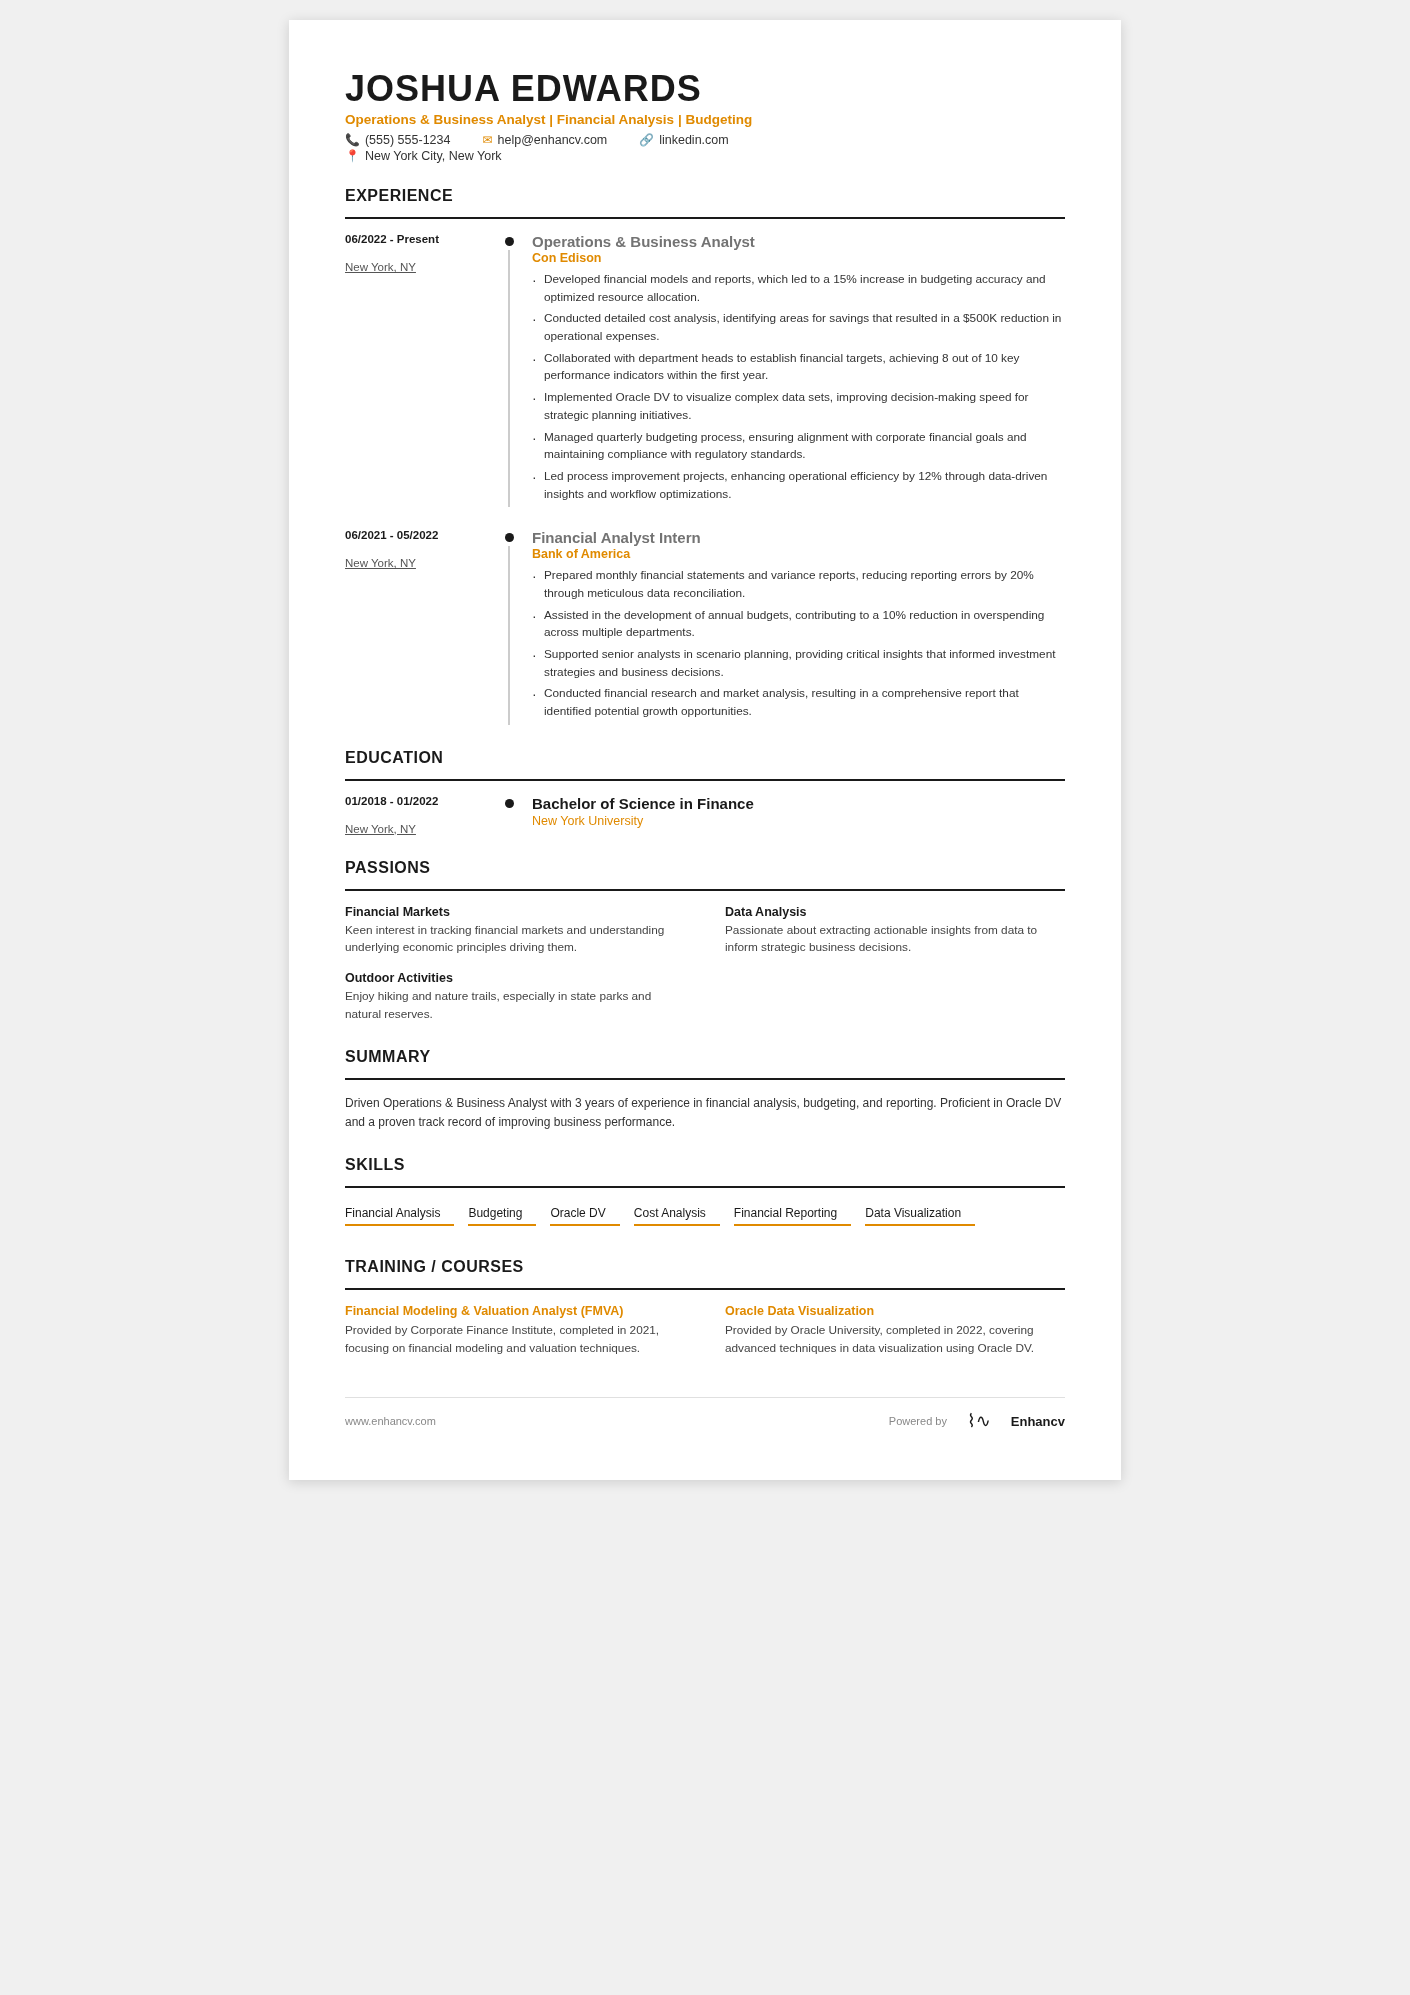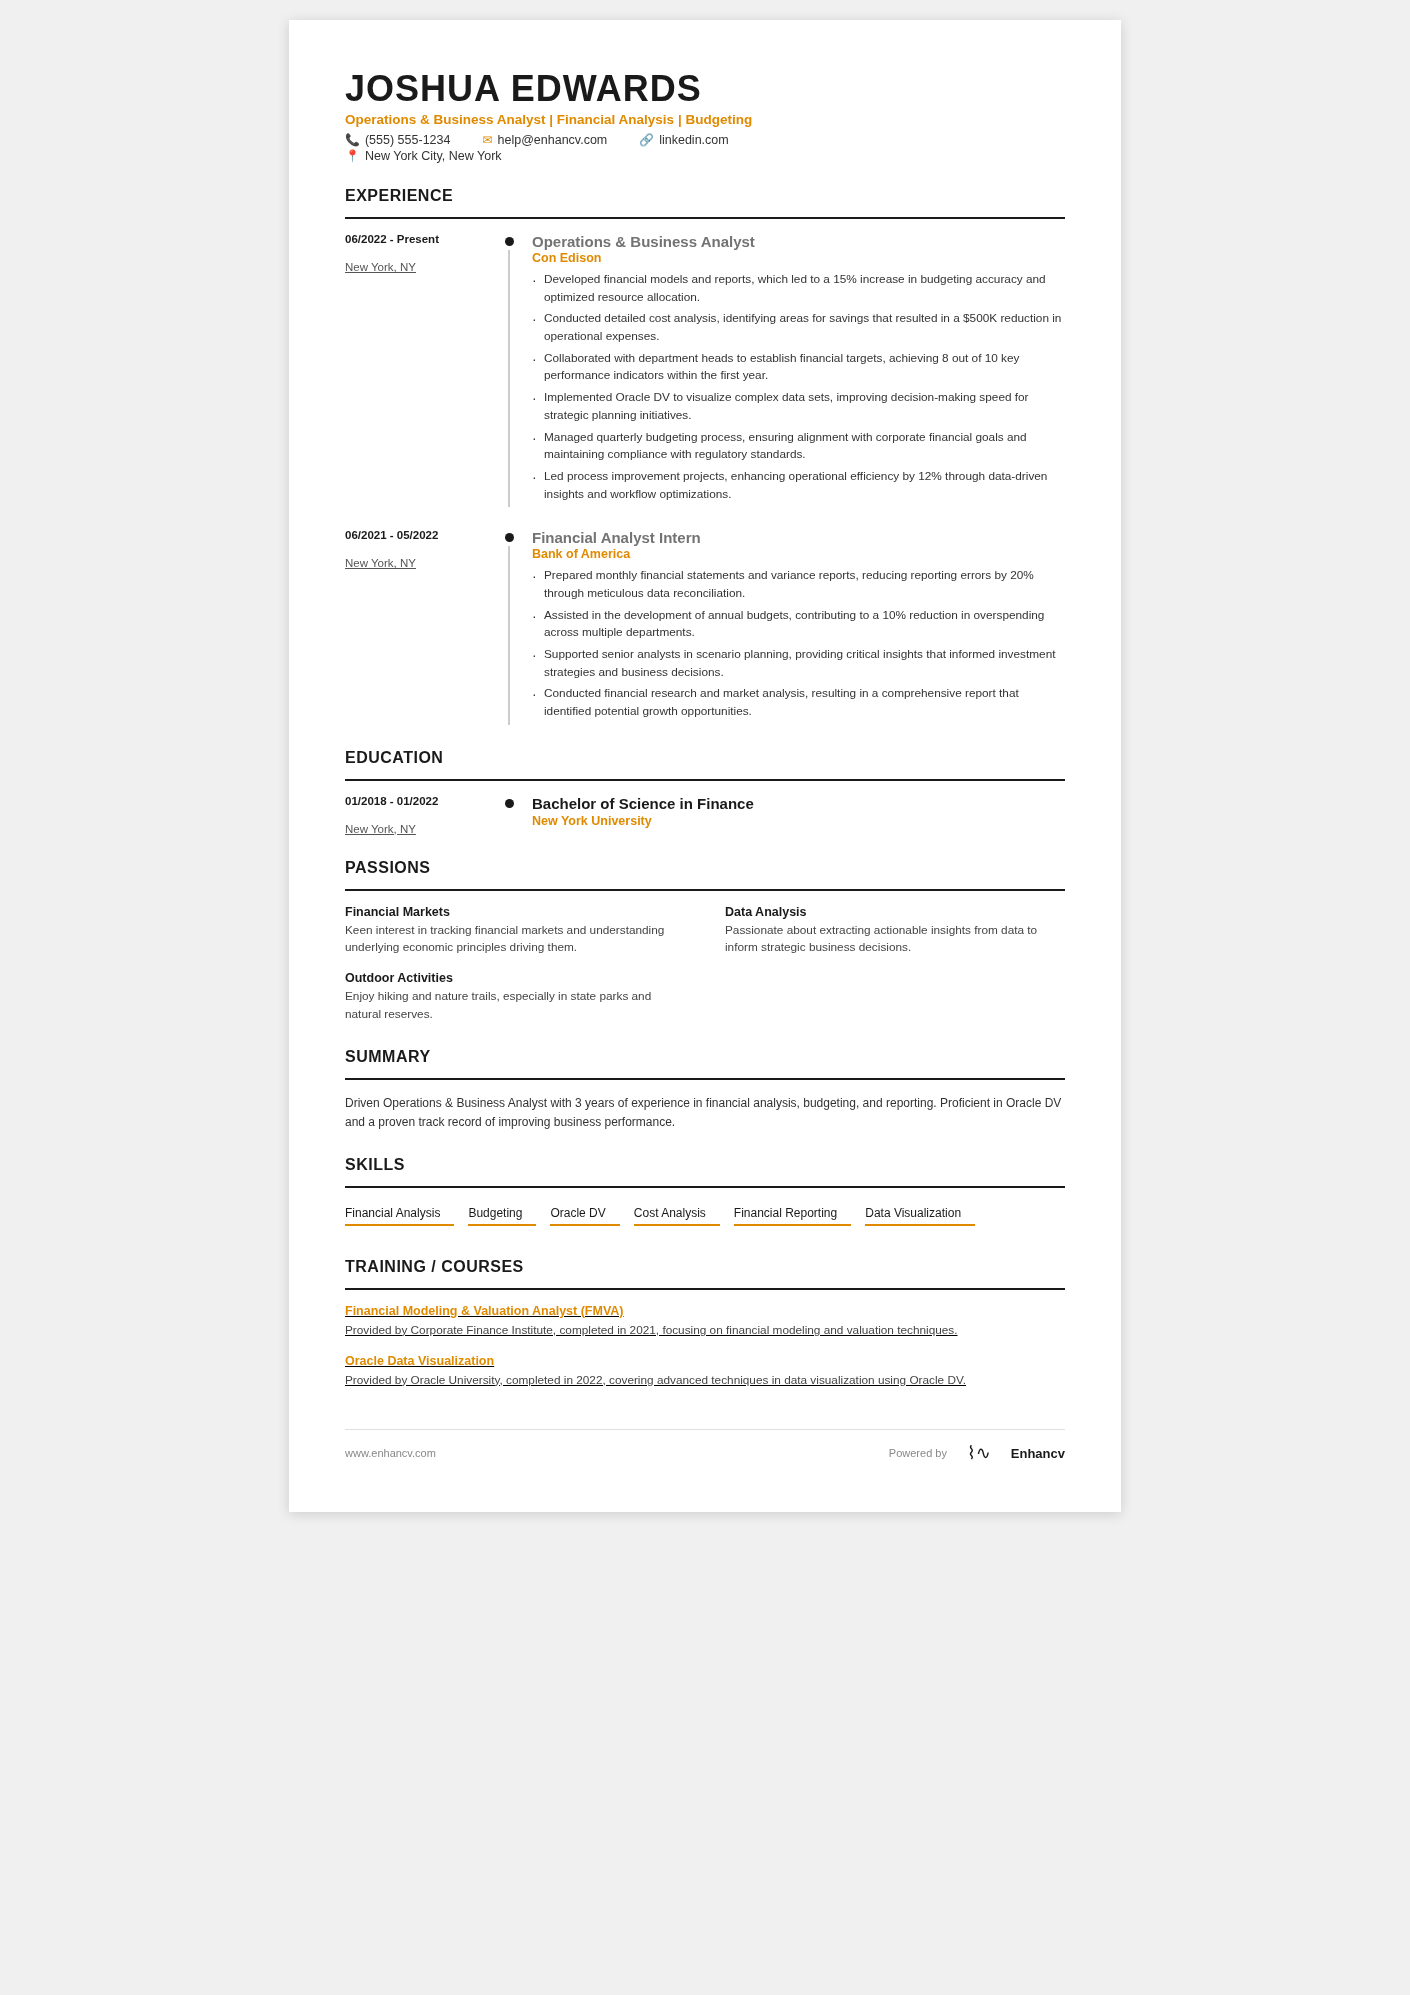--- a/index.html
+++ b/index.html
@@ -165,21 +165,21 @@
       flex: 1;
       padding-left: 14px;
     }
     .edu-degree {
       font-size: 15px;
       font-weight: 700;
       color: #1a1a1a;
     }
     .edu-school {
       font-size: 12.5px;
-      font-weight: 700;
+      font-weight: 400;
       color: #E08A00;
       margin-top: 2px;
     }
     
     .passions-grid {
       display: grid;
       grid-template-columns: 1fr 1fr;
       gap: 14px 40px;
     }
     .passion-item-title {
@@ -209,23 +209,22 @@
       font-size: 12px;
       color: #1a1a1a;
       border-bottom: 2px solid #E08A00;
       padding: 4px 14px 4px 0;
       margin-right: 14px;
       margin-bottom: 8px;
     }
     
     .training-grid {
       display: grid;
-      grid-template-columns: 1fr;
+      grid-template-columns: 1fr 1fr;
       gap: 14px 40px;
-      text-decoration: underline;
     }
     .training-title {
       font-size: 12.5px;
       font-weight: 700;
       color: #E08A00;
       margin-bottom: 4px;
     }
     .training-desc {
       font-size: 11.8px;
       color: #444;

